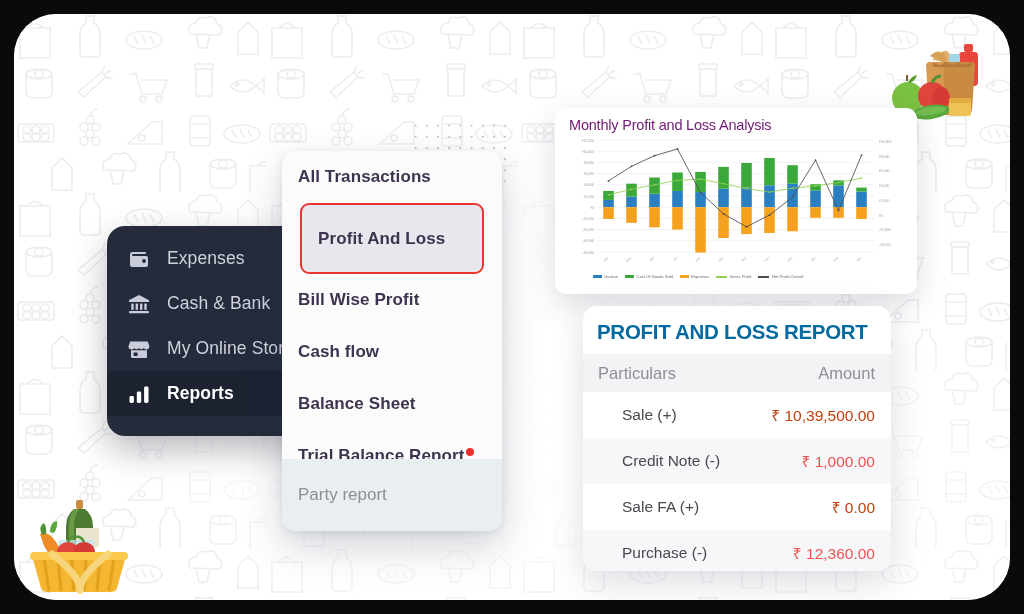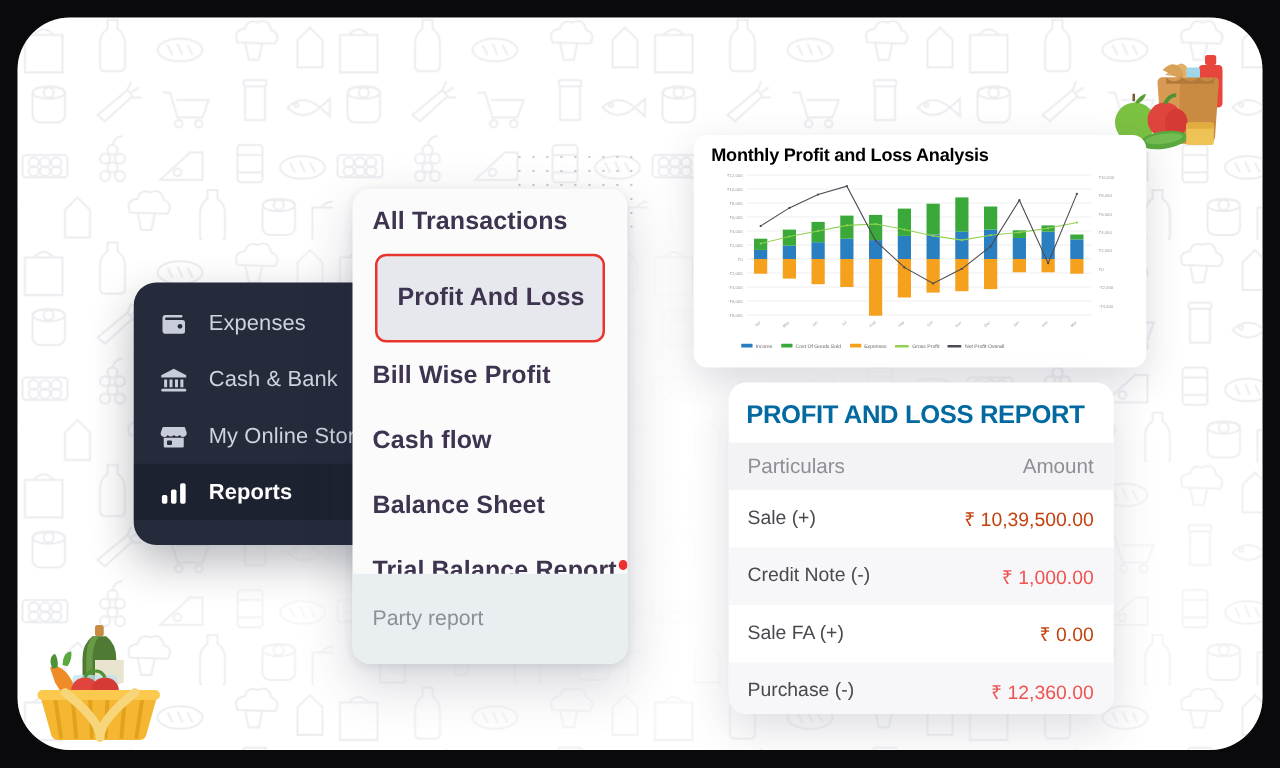--- a/index.html
+++ b/index.html
@@ -65,21 +65,21 @@
   
   #menu {
     position:absolute; left:268px; top:137px; width:220px; height:380px;
     background:#fbfbfc; border-radius:14px;
     box-shadow:0 16px 42px rgba(40,45,70,.20), 0 2px 8px rgba(40,45,70,.10);
     overflow:hidden;
   }
   .menu-item {
     height:52px; display:flex; align-items:center;
     padding:0 0 0 16px;
-    font-size:20px; color:#3e3450; font-weight:bold; letter-spacing:.1px;
+    font-size:17px; color:#3e3450; font-weight:bold; letter-spacing:.1px;
     position:relative; white-space:nowrap;
   }
   .menu-item.selected {
     background:#e7e7ee;
     border:2px solid #e8362f;
     border-radius:9px;
     margin:0 18px;
     height:71px;
   }
   .badge-dot {
@@ -96,21 +96,21 @@
 
   
   #chart-card {
     position:absolute; left:541px; top:94px; width:362px; height:186px;
     background:#ffffff; border-radius:11px;
     box-shadow:0 10px 30px rgba(45,50,75,.17);
     padding:8px 8px 4px 8px;
     overflow:hidden;
   }
   #chart-title {
-    font-size:14.5px; font-weight:bold; color:#000000;
+    font-size:14.5px; font-weight:normal; color:#701a75;
     letter-spacing:-.2px; margin:1px 0 1px 6px;
   }
   #chart-svg-wrap { width:346px; height:141px; }
   #chart-legend {
     display:flex; align-items:center; gap:7px;
     padding-left:30px; margin-top:-1px;
   }
   .lg { display:flex; align-items:center; gap:2.5px; font-size:4.1px; color:#6a6a72; white-space:nowrap; }
   .lg-sw { width:9px; height:3px; border-radius:.5px; flex:none; }
   .lg-line { width:11px; height:2px; flex:none; position:relative; }
@@ -126,21 +126,21 @@
   #pnl-title {
     font-size:20.5px; font-weight:bold; color:#0369a1;
     letter-spacing:-.3px; padding:14px 0 10px 14px;
   }
   .pnl-row {
     display:flex; align-items:center; justify-content:space-between;
     height:46px; padding:0 16px 0 15px; font-size:15.5px;
   }
   .pnl-head { background:#f3f3f5; color:#8e8e96; font-size:16.5px; height:38px; }
   .pnl-row.alt { background:#f7f7f9; }
-  .pnl-label { color:#48484f; }
+  .pnl-label { color:#48484f;margin-left:24px; }
   .pnl-amt { font-weight:normal; }
   .pos { color:#c2410c;text-align:center; }
   .neg { color:#ef5350; }
 
   
   #illus-tr { position:absolute; right:6px; top:12px; width:118px; height:96px; }
   #illus-bl { position:absolute; left:8px; bottom:6px; width:118px; height:100px; }
   #illus-tr svg, #illus-bl svg { width:100%; height:100%; display:block; }
 </style>
 </head>

